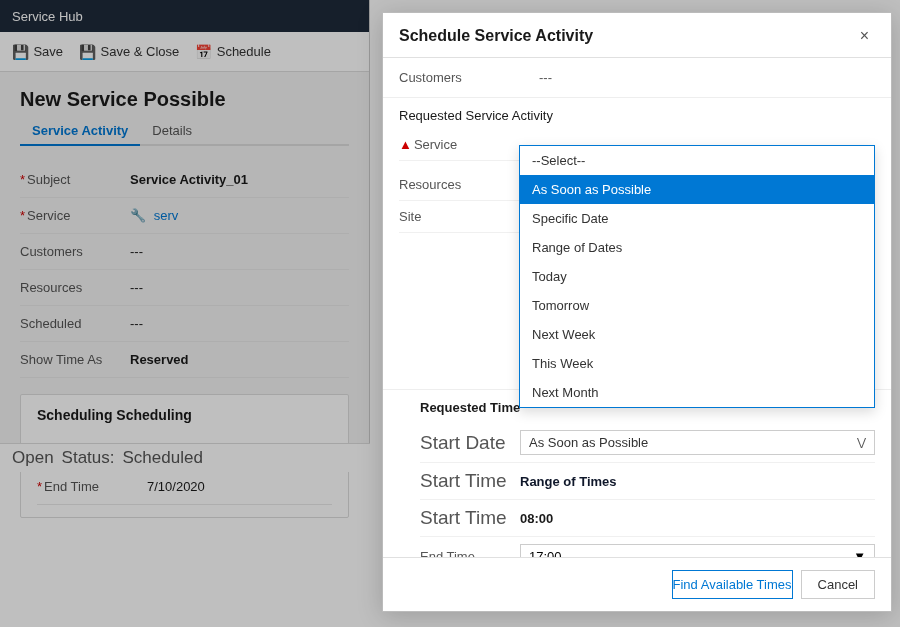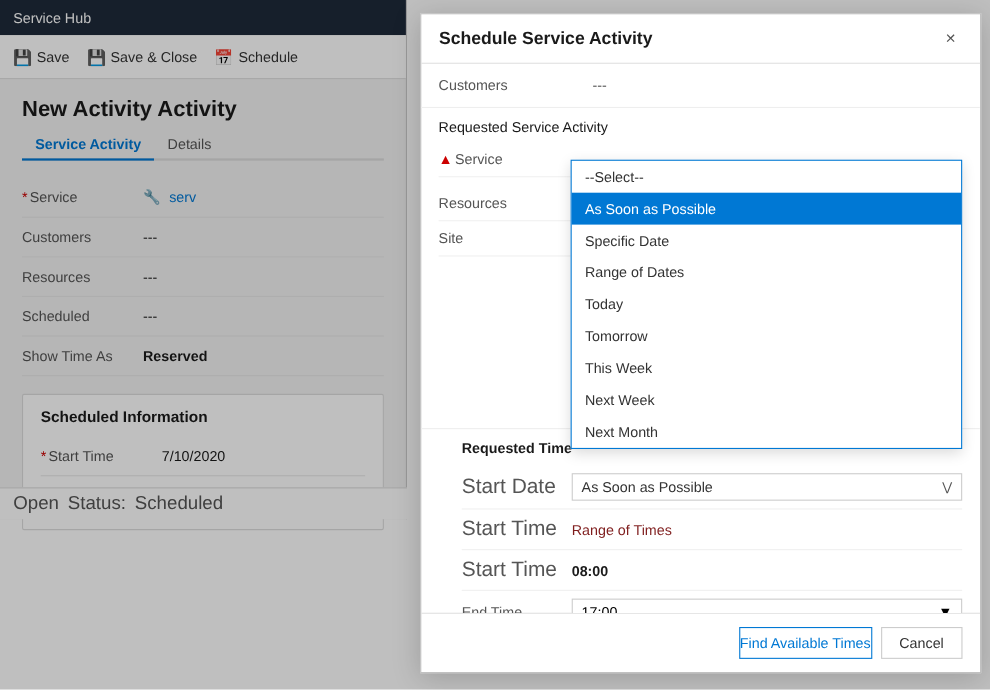--- a/index.html
+++ b/index.html
@@ -286,23 +286,23 @@
       font-size: 13px;
       color: #333;
       background: #fff;
       justify-content: space-between;
       cursor: pointer;
     }
     .rt-select-arrow { color: #555; font-size: 11px; }
 
     
     .rt-range-value {
-      font-weight: 400;
-      font-size: 13px;
-      color: #7f1d1d;
+      font-weight: 700;
+      font-size: 13px;
+      color: #0f172a;
     }
     .rt-time-value {
       font-weight: 700;
       font-size: 13px;
       color: #1a1a1a;
     }
 
     
     .dialog-footer {
       padding: 12px 16px;
@@ -369,32 +369,38 @@
     <div class="bg-toolbar-btn">
       <span class="icon">💾</span>
       <span>Save &amp; Close</span>
     </div>
     <div class="bg-toolbar-btn">
       <span class="icon">📅</span>
       <span>Schedule</span>
     </div>
   </div>
   <div class="bg-content">
-    <div class="bg-page-title">New Activity Activity</div>
+    <div class="bg-page-title">New Service Possible</div>
     <div class="bg-tabs">
       <div class="bg-tab active">
         <span>Service Activity</span>
       </div>
       <div class="bg-tab">
         <span>Details</span>
       </div>
     </div>
     <div class="bg-form">
       <div class="bg-form-row">
         <div class="bg-form-label">
+          <span class="bg-required">*</span><span>Subject</span>
+        </div>
+        <div class="bg-form-value bold">Service Activity_01</div>
+      </div>
+      <div class="bg-form-row">
+        <div class="bg-form-label">
           <span class="bg-required">*</span><span>Service</span>
         </div>
         <div class="bg-form-value link">
           <span class="bg-service-icon">🔧</span>
           <span>serv</span>
         </div>
       </div>
       <div class="bg-form-row">
         <div class="bg-form-label">Customers</div>
         <div class="bg-form-value">---</div>
@@ -407,21 +413,21 @@
         <div class="bg-form-label">Scheduled</div>
         <div class="bg-form-value">---</div>
       </div>
       <div class="bg-form-row">
         <div class="bg-form-label">Show Time As</div>
         <div class="bg-form-value bold">Reserved</div>
       </div>
     </div>
 
     <div class="bg-section">
-      <div class="bg-section-title">Scheduled Information</div>
+      <div class="bg-section-title">Scheduling Scheduling</div>
       <div class="bg-form-row">
         <div class="bg-form-label">
           <span class="bg-required">*</span><span>Start Time</span>
         </div>
         <div class="bg-form-value">7/10/2020</div>
       </div>
       <div class="bg-form-row">
         <div class="bg-form-label">
           <span class="bg-required">*</span><span>End Time</span>
         </div>
@@ -463,22 +469,22 @@
           <div style="flex:1; position:relative;">
             <div class="dropdown-container">
 
               <div class="dropdown-list">
                 <div class="dropdown-item">--Select--</div>
                 <div class="dropdown-item selected">As Soon as Possible</div>
                 <div class="dropdown-item">Specific Date</div>
                 <div class="dropdown-item">Range of Dates</div>
                 <div class="dropdown-item">Today</div>
                 <div class="dropdown-item">Tomorrow</div>
+                <div class="dropdown-item">Next Week</div>
                 <div class="dropdown-item">This Week</div>
-                <div class="dropdown-item">Next Week</div>
                 <div class="dropdown-item">Next Month</div>
               </div>
             </div>
           </div>
         </div>
 
         <div style="height: 220px; padding-top: 8px;">
           <div class="rsa-field-row">
             <div class="rsa-field-label">Resources</div>
             <div class="rsa-field-value"></div>

